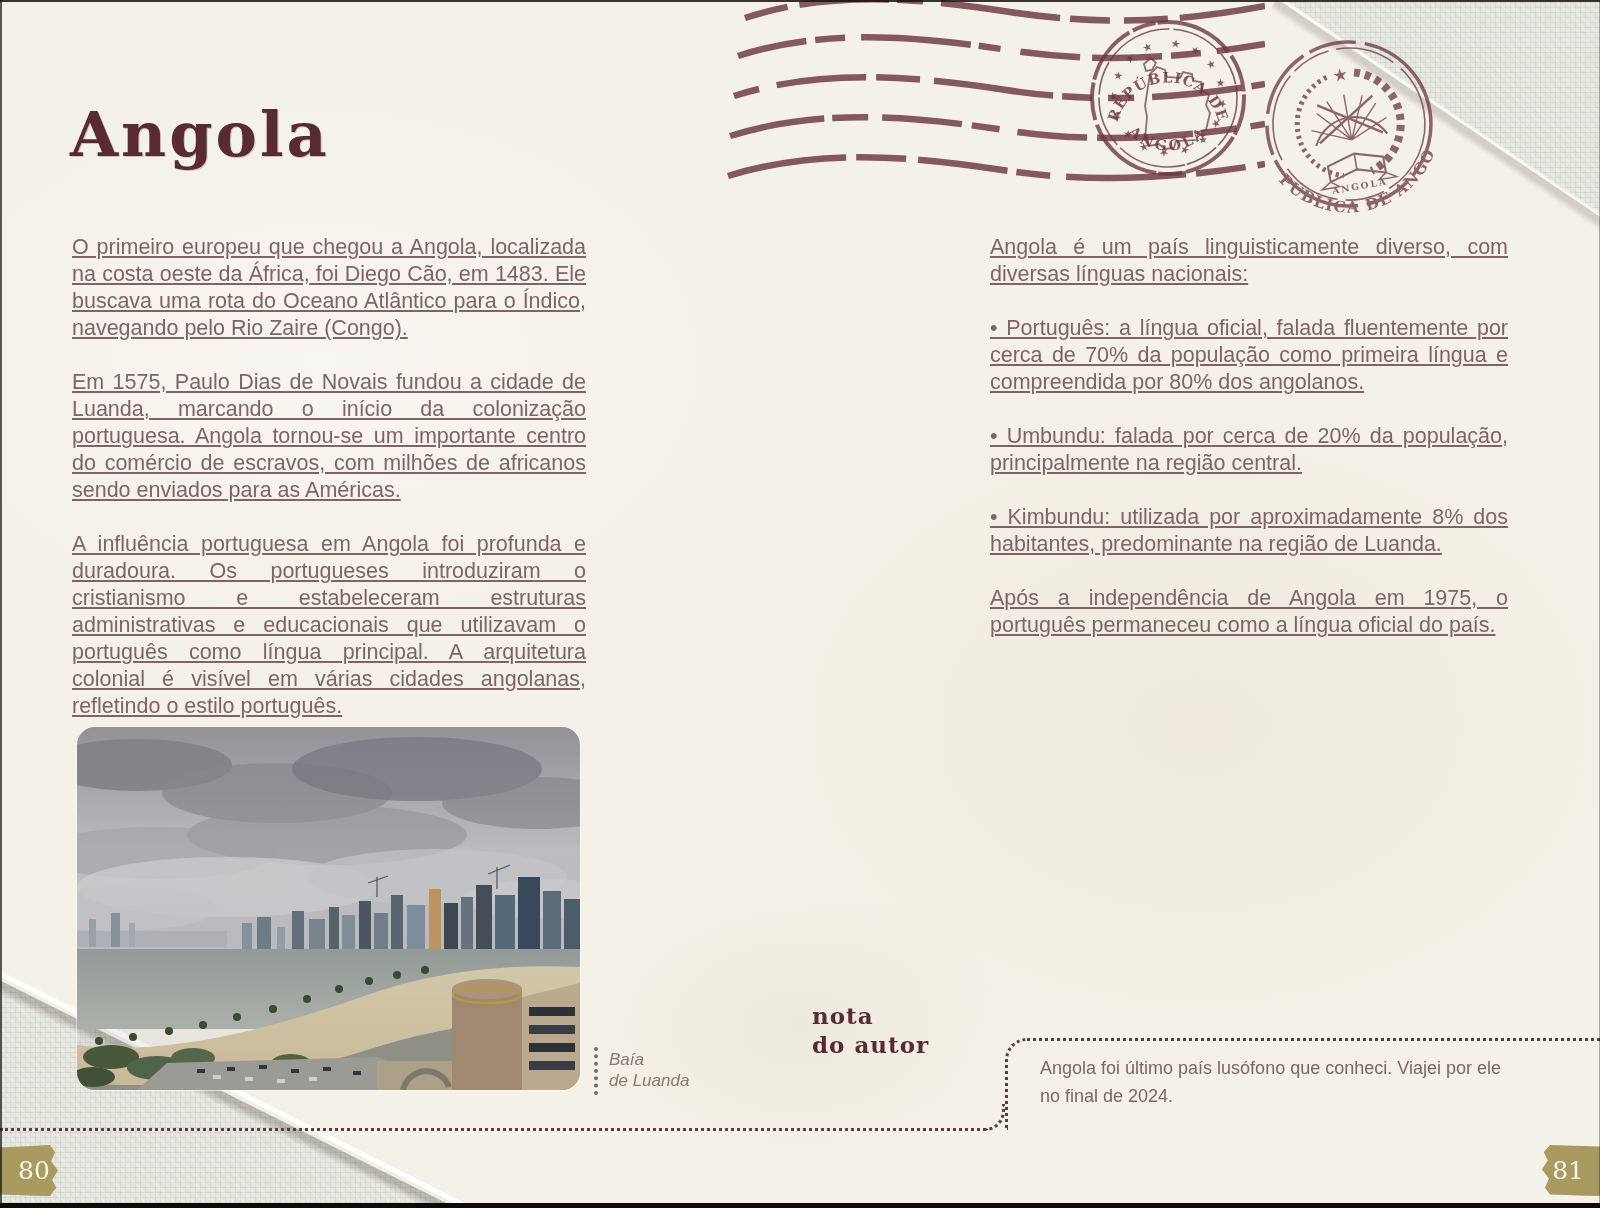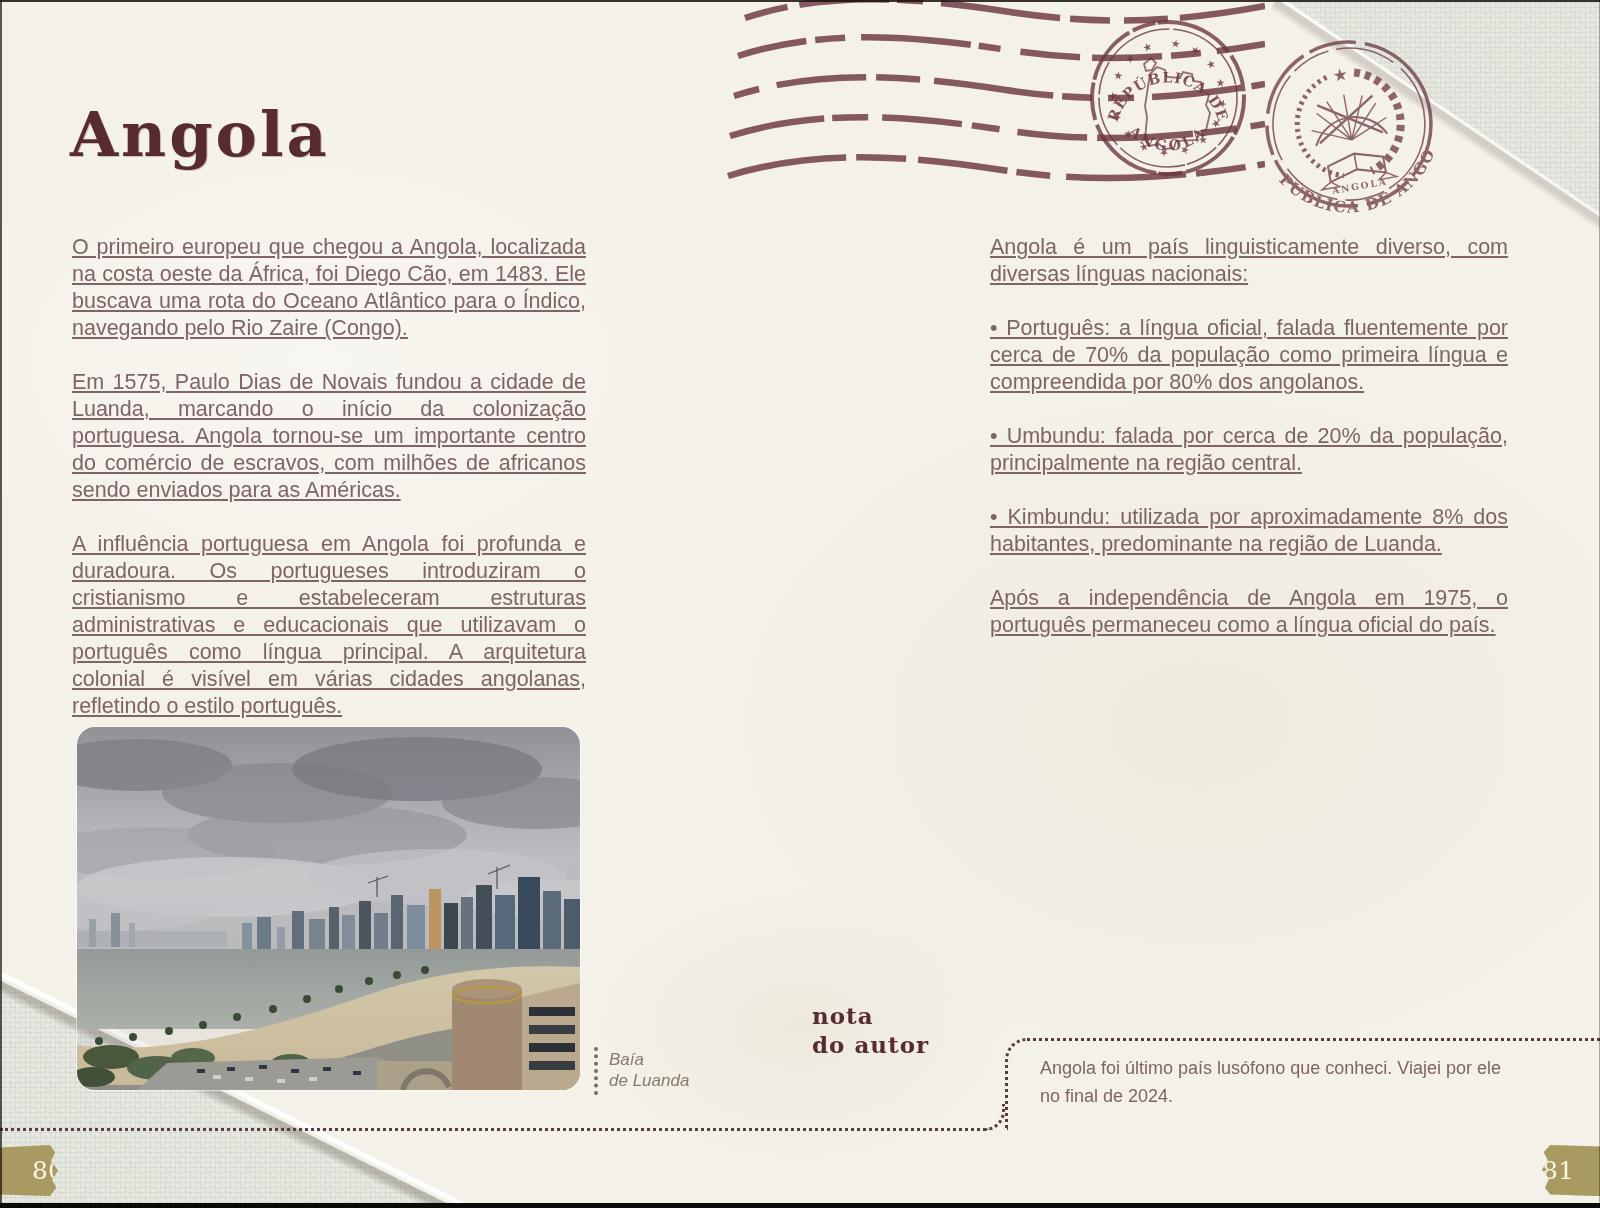--- a/index.html
+++ b/index.html
@@ -107,26 +107,26 @@
   
   .tab {
     position:absolute; top:1145px; height:51px; width:58px;
     background:#a89a61;
     color:#faf5e4; font-family:"DejaVu Serif", serif; font-size:25px;
     display:flex; align-items:center; box-shadow:0 2px 3px rgba(0,0,0,.25);
   }
   .tab-left  {
     left:0;
     clip-path:polygon(0 5%, 86% 0, 95% 14%, 88% 32%, 100% 50%, 90% 68%, 97% 84%, 86% 100%, 0 97%);
-    justify-content:flex-start; padding-left:32px;
+    justify-content:flex-start; padding-left:18px;
   }
   .tab-right {
     right:0;
     clip-path:polygon(14% 0, 100% 3%, 100% 100%, 14% 97%, 5% 84%, 12% 66%, 0 48%, 10% 30%, 3% 14%);
-    justify-content:flex-start; padding-right:1px;
+    justify-content:flex-end; padding-right:16px;
   }
 </style>
 </head>
 <body>
 
 <div class="page">
 
   <div class="fabric fabric-tr"></div>
   <div class="fabric fabric-bl"></div>
   <div class="edge-strip curl-tr"></div>

